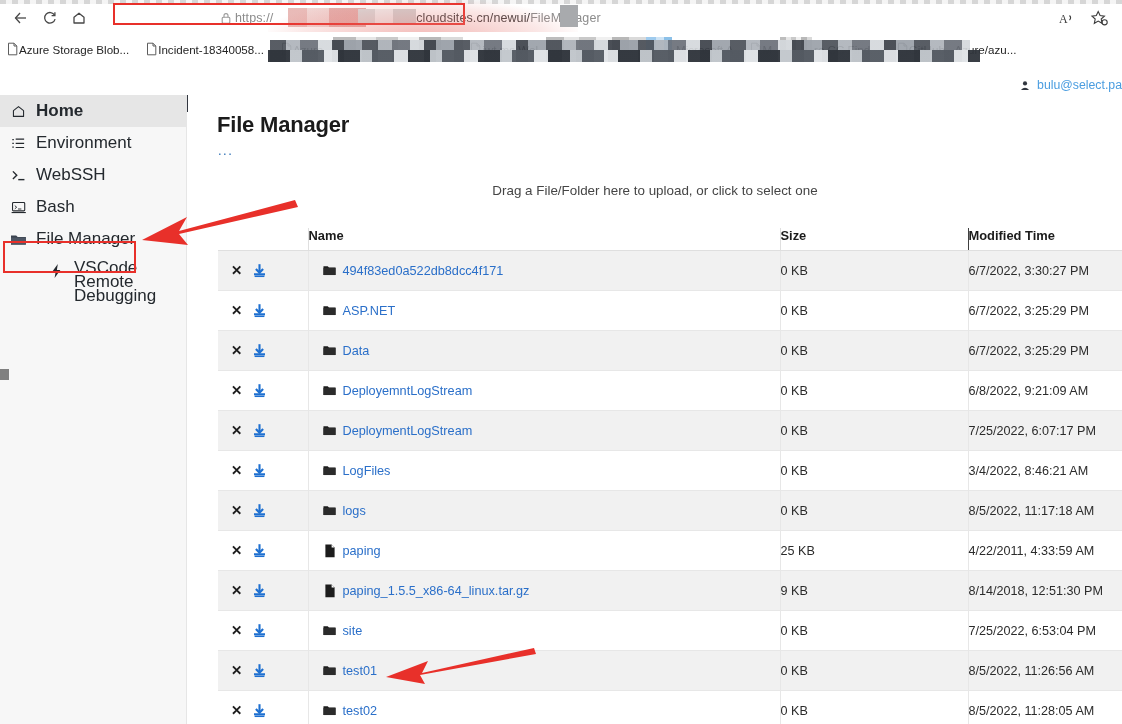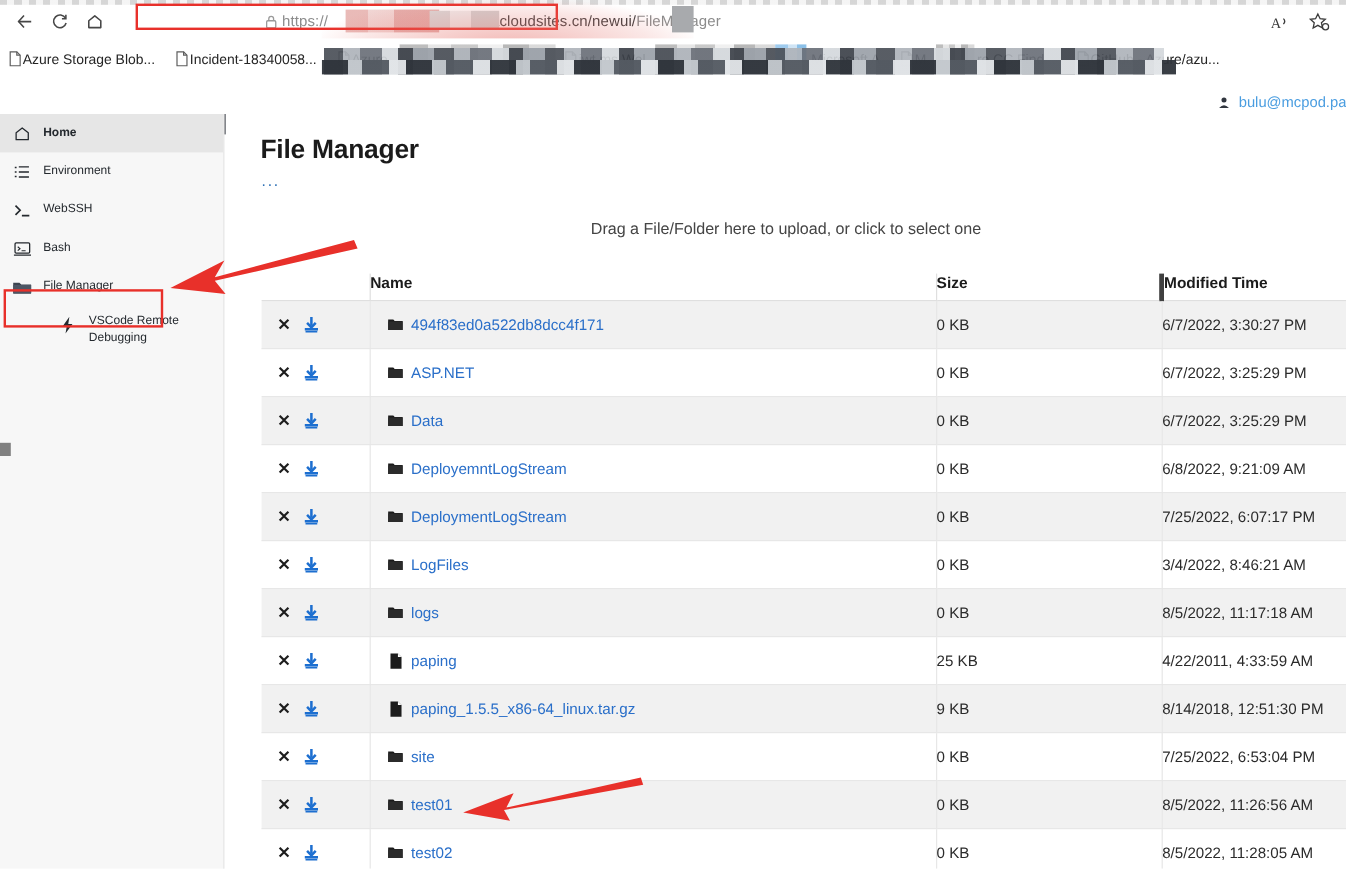--- a/index.html
+++ b/index.html
@@ -130,21 +130,21 @@
   .user-ico { width: 14px; height: 14px; color:#ffffff; display:flex; }
   .user-name { color: #4a9de0; font-size: 12.3px; white-space: nowrap; }
 
   
   .sidebar {
     position: absolute; left: 0; top: 95px; width: 187px; height: 629px;
     background: #f7f7f7; border-right: 1px solid #e6e6e6;
   }
   .nav-item {
     display: flex; align-items: flex-start; gap: 9px;
-    height: 32px; padding: 0 10px; font-size: 10px; color: #24292e;
+    height: 32px; padding: 0 10px; font-size: 17px; color: #24292e;
     line-height: 32px; white-space: nowrap;
   }
   .nav-item.active { background: #e6e6e6; font-weight: bold; }
   .nav-item .ni-ico {
     width: 17px; height: 32px; display:flex; align-items:center; justify-content:center;
     flex: 0 0 auto; color: #24292e;
   }
   .nav-item.wrap { height: 46px; line-height: 14px; padding-top: 6px; white-space: normal; padding-left: 48px; }
   .nav-item.wrap .ni-ico { height: 19px; }
   .nav-label { }
@@ -194,21 +194,21 @@
   col.c-name { width: 472px; }
   col.c-size { width: 188px; }
   col.c-time { width: 154px; }
 
   td.cell-act { border-right: 1px solid #e7e7e7; }
   td.cell-name { border-right: 1px solid #e7e7e7; }
   td.cell-size { border-right: 1px solid #e7e7e7; padding-left: 14px; }
   td.cell-time { padding-left: 14px; }
   th.h-name { padding-left: 14px; border-right: 1px solid #dfdfdf; }
   th.h-act { border-right: 1px solid #dfdfdf; }
-  th.h-size { padding-left: 14px; border-right: 4px solid #404040; }
+  th.h-size { padding-left: 14px; border-right: 1px solid #404040; }
   th.h-time { padding-left: 14px; }
 
   .act-group { display: flex; align-items: center; gap: 10px; padding-left: 13px; }
   .x-btn { font-size: 13.5px; color: #1c1c1c; font-weight: bold; line-height: 1; cursor: pointer; }
   .dl-btn { width: 15px; height: 15px; color: #1d6fd0; display: flex; }
 
   .name-cell { display: flex; align-items: center; gap: 7px; padding-left: 14px; text-align: right; }
   .fileicon { width: 13px; height: 14px; flex: 0 0 auto; }
   .name-link { color: #2a6fc9; font-size: 12.7px; }
   .size-text, .time-text { color: #2b2b2b; font-size: 12.6px; }
@@ -356,21 +356,21 @@
   <div class="app-subbar"></div>
 
   <div class="user-chip">
     <span class="user-ico">
       <svg width="14" height="14" viewBox="0 0 14 14">
           <circle cx="7" cy="7" r="6.4" fill="#ffffff"></circle>
           <circle cx="7" cy="5.4" r="2.1" fill="#31363f"></circle>
           <path d="M2.9 11.9 q4.1-4.2 8.2 0 Z" fill="#31363f"></path>
         </svg>
     </span>
-    <span class="user-name">bulu@mcpod.pa</span>
+    <span class="user-name">bulu@select.pa</span>
   </div>
 
   <div class="sidebar">
     <div class="nav-item active">
       <span class="ni-ico">
         <svg width="15" height="15" viewBox="0 0 16 16">
             <path d="M2.6 7 L8 2.8 L13.4 7 V13.2 H2.6 Z" fill="none" stroke="#24292e" stroke-width="1.15" stroke-linejoin="round"></path>
           </svg>
       </span>
       <span class="nav-label">Home</span>

